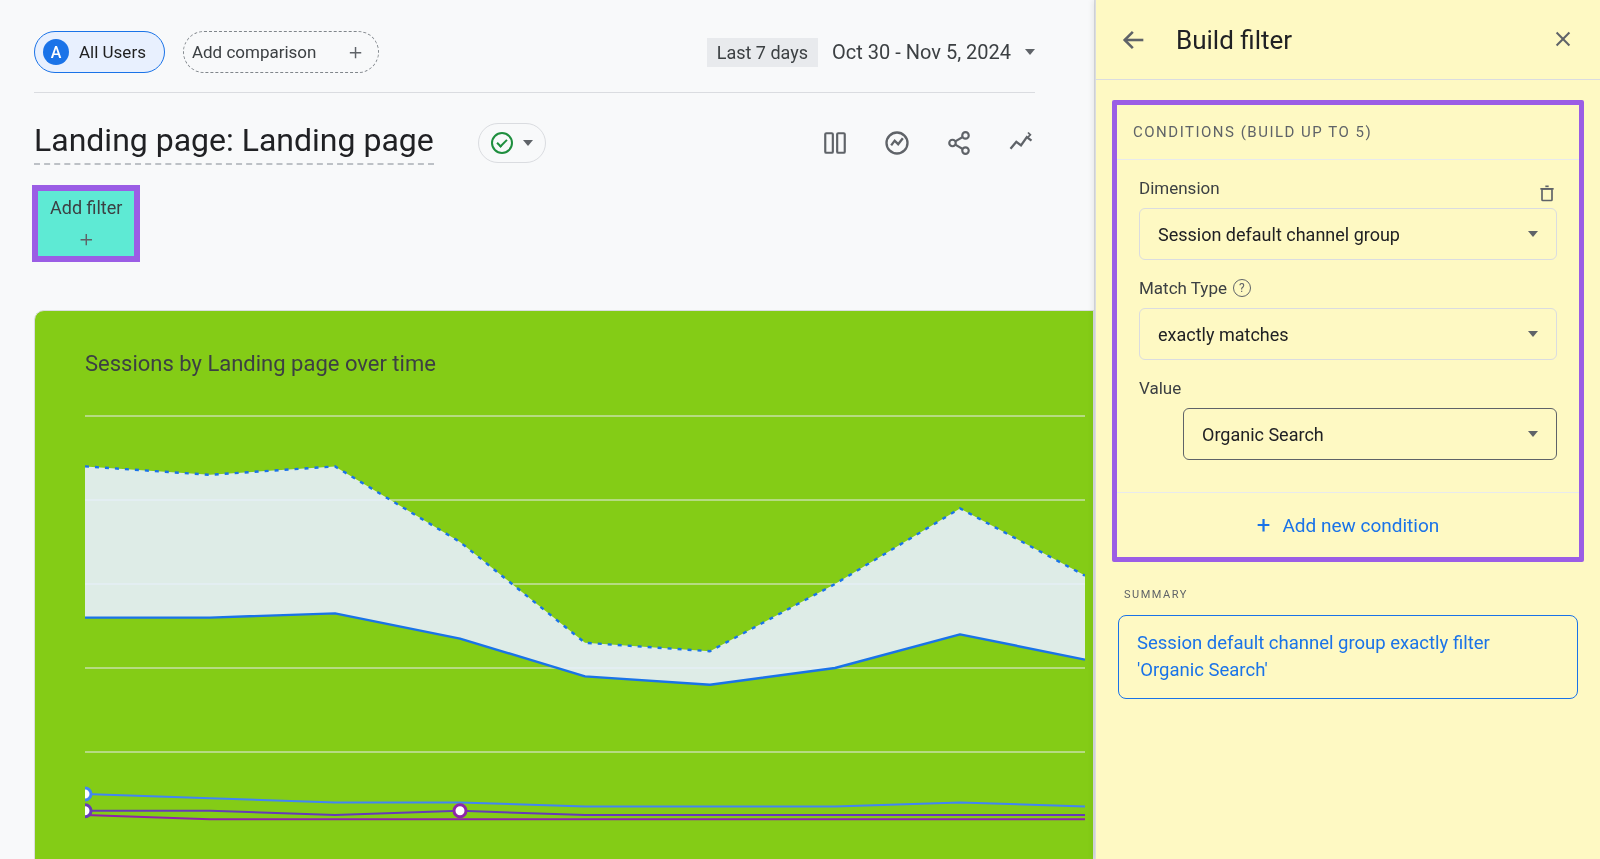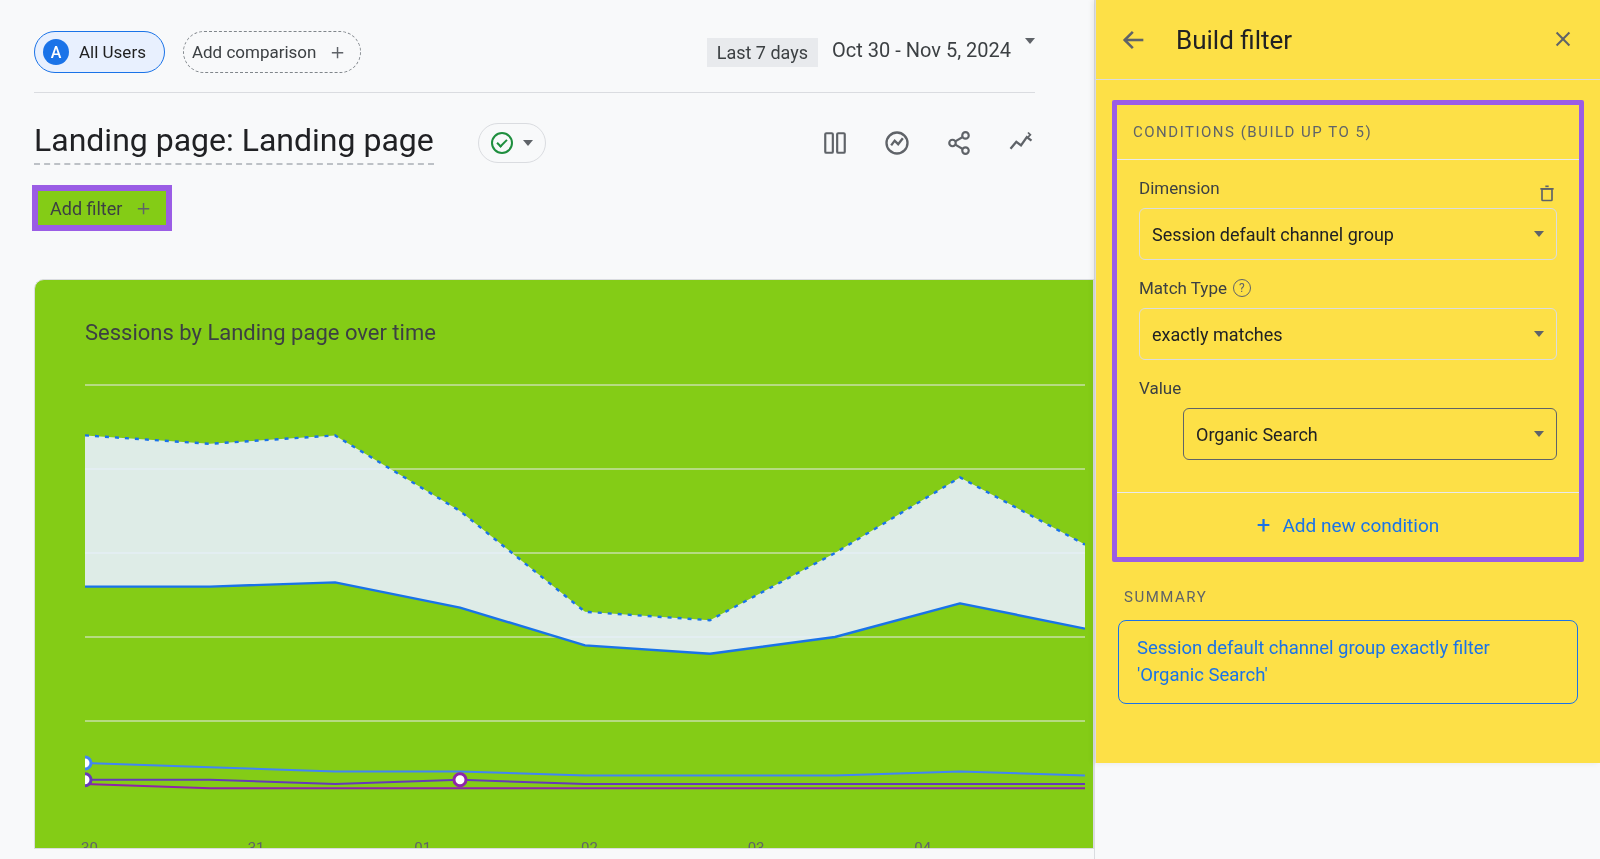--- a/index.html
+++ b/index.html
@@ -44,32 +44,33 @@
     background: #1a73e8;
     color: #fff;
     font-weight: 500;
     display: flex; align-items: center; justify-content: center;
     margin-right: 10px;
     font-size: 16px;
   }
   .add-comparison {
     border: 1.5px dashed #80868b;
     color: #3c4043;
-    gap: 10px;
+    gap: 28px;
     padding-right: 12px;
   }
   .plus-icon {
     font-size: 22px;
     color: #5f6368;
     line-height: 1;
   }
   .date-area {
     margin-left: auto;
     margin-right: 60px;
     display: flex;
+    align-items: center;
     gap: 14px;
     font-size: 20px;
     color: #3c4043;
   }
   .date-area .last7 {
     background: #e8eaed;
     padding: 4px 10px;
     font-size: 18px;
     color: #3c4043;
   }
@@ -137,26 +138,27 @@
     color: #5f6368;
     display: flex; align-items: center; justify-content: center;
   }
   .add-filter-row {
     margin-top: 22px;
   }
   .add-filter-btn {
     display: inline-flex;
     align-items: center;
     gap: 10px;
-    background: #84cc16;
+    background: #5eead4;
     padding: 6px 12px;
     font-size: 18px;
     color: #3c4043;
     border: 4px solid #9b5de5;
     outline: 2px solid #9b5de5;
+    flex-direction: column;
   }
   .card {
     margin-top: 50px;
     margin-right: 0;
     background: #84cc16;
     border: 1px solid #dadce0;
     border-radius: 10px 0 0 0;
     padding: 40px 0 10px 50px;
     width: 1060px;
     height: 570px;
@@ -182,22 +184,22 @@
     font-size: 15px;
     color: #5f6368;
   }
   .xlabel { position: absolute; transform: translateX(-4px); }
 
   
   .panel {
     position: absolute;
     right: 0; top: 0;
     width: 505px;
-    height: 763px;
-    background: #fde047;
+    height: 859px;
+    background: #fef9c3;
     border-left: 1px solid #dadce0;
     box-shadow: -2px 0 6px rgba(0,0,0,.08);
     display: flex; flex-direction: column;
   }
   .panel-header {
     height: 80px;
     display: flex;
     align-items: center;
     padding: 0 24px;
     border-bottom: 1px solid #dadce0;
@@ -248,21 +250,21 @@
   .trash {
     width: 20px; height: 22px;
     color: #5f6368;
   }
   .select {
     border: 1px solid #dadce0;
     border-radius: 6px;
     height: 52px;
     display: flex;
     align-items: center;
-    padding: 0 12px;
+    padding: 0 18px;
     font-size: 18px;
     color: #202124;
     justify-content: space-between;
     margin-bottom: 18px;
   }
   .select .caret-down { margin-left: auto; }
   .select.value { border: 1px solid #5f6368; margin-left: 44px; }
   .help-circle {
     display:inline-flex;
     width:18px;height:18px;border:1.5px solid #5f6368;border-radius:50%;
@@ -275,21 +277,21 @@
   }
   .add-cond {
     color: #1a73e8;
     font-size: 19px;
     display: inline-flex;
     align-items: center;
     gap: 12px;
   }
   .summary-hdr {
     padding: 26px 28px 14px 28px;
-    font-size: 15px;
+    font-size: 11px;
     letter-spacing: 1.5px;
     color: #5f6368;
   }
   .summary-chip {
     margin: 0 22px;
     border: 1.5px solid #1a73e8;
     border-radius: 8px;
     padding: 14px 18px;
     color: #1a73e8;
     font-size: 18.5px;

